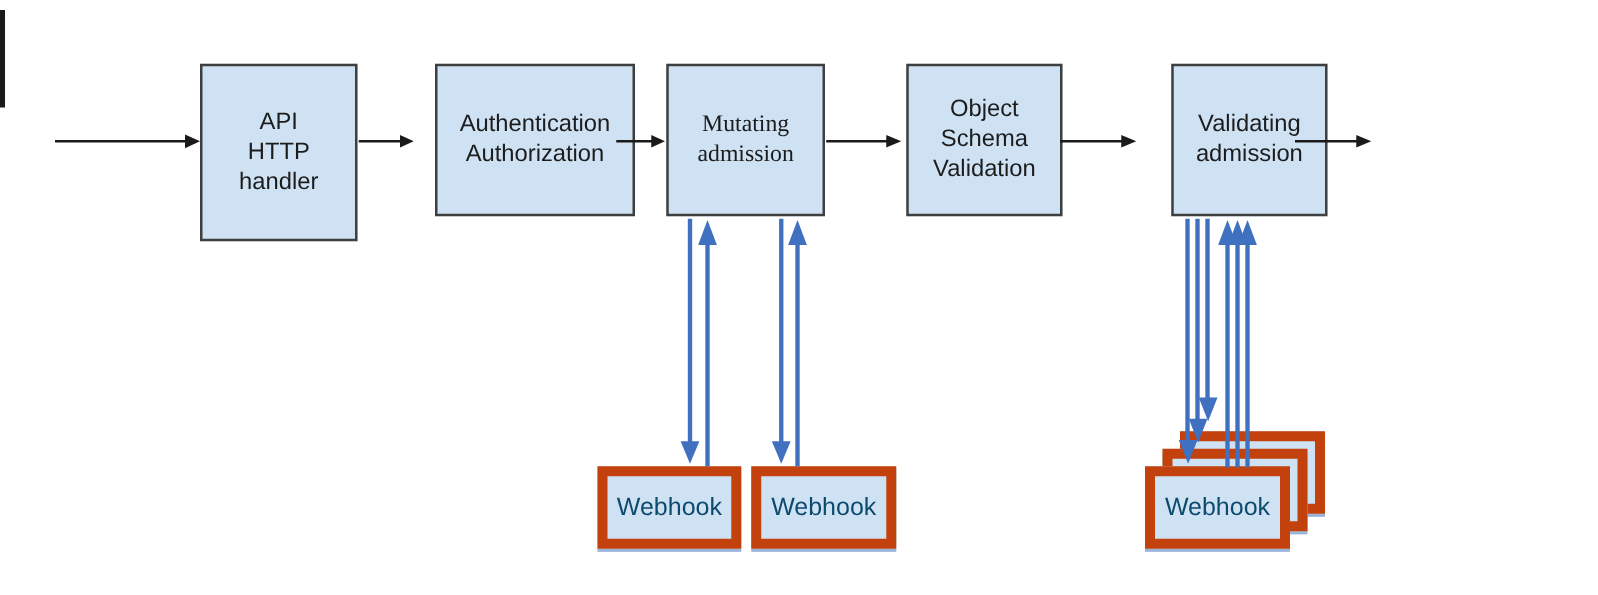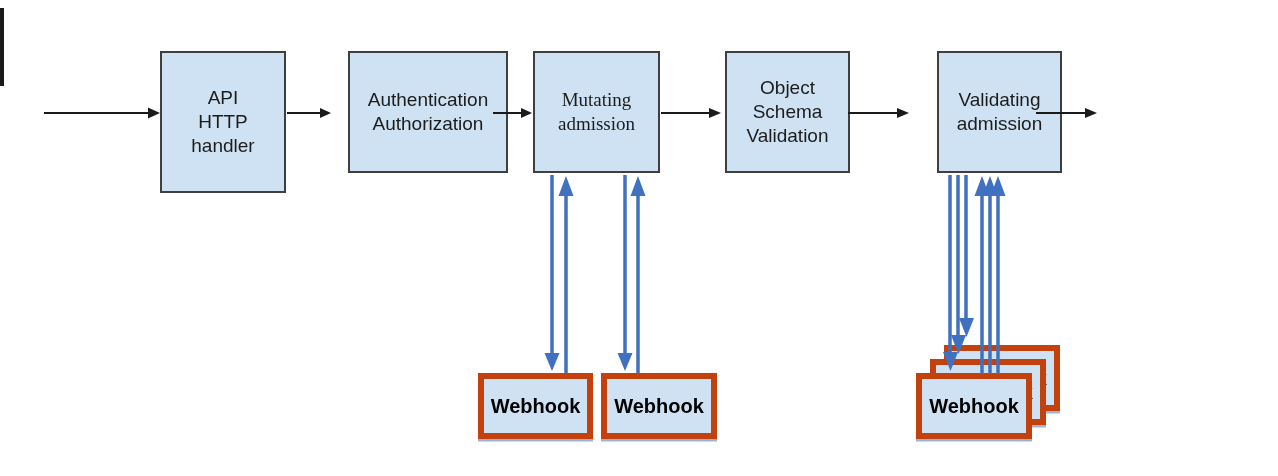--- a/index.html
+++ b/index.html
@@ -45,29 +45,29 @@
   .node-1 { left: 160px;  top: 51px; width: 126px; height: 142px; }
   .node-2 { left: 348px;  top: 51px; width: 160px; height: 122px; }
   .node-3 { left: 533px;  top: 51px; width: 127px; height: 122px; font-family: Liberation Serif, serif; }
   .node-4 { left: 684px;  top: 51px; width: 125px; height: 122px; margin-left: 41px; }
   .node-5 { left: 910px;  top: 51px; width: 125px; height: 122px; margin-left: 27px; }
   .node-6 { left: 1098px; top: 51px; width: 127px; height: 122px; }
   .webhook {
     position: absolute;
     box-sizing: border-box;
     background: #cfe2f3;
-    border: 6px solid #c2410c;
+    border: 8px solid #c2410c;
     box-shadow: 0 2.5px 0 rgba(72, 120, 184, 0.55);
     display: flex;
     align-items: center;
     justify-content: center;
     text-align: center;
     font-size: 20px;
-    font-weight: 700;
-    color: #000000;
+    font-weight: 400;
+    color: #0c4a6e;
   }
   .wh-mut-1 { left: 478px; top: 373px; width: 115px; height: 66px; z-index: 2; }
   .wh-mut-2 { left: 601px; top: 373px; width: 116px; height: 66px; z-index: 2; }
   .wh-val-back   { left: 944px; top: 345px; width: 116px; height: 66px; z-index: 1; }
   .wh-val-middle { left: 930px; top: 359px; width: 116px; height: 66px; z-index: 2; }
   .wh-val-front  { left: 916px; top: 373px; width: 116px; height: 66px; z-index: 3; }
   svg.arrow-layer {
     position: absolute;
     left: 0; top: 0;
     z-index: 5;

